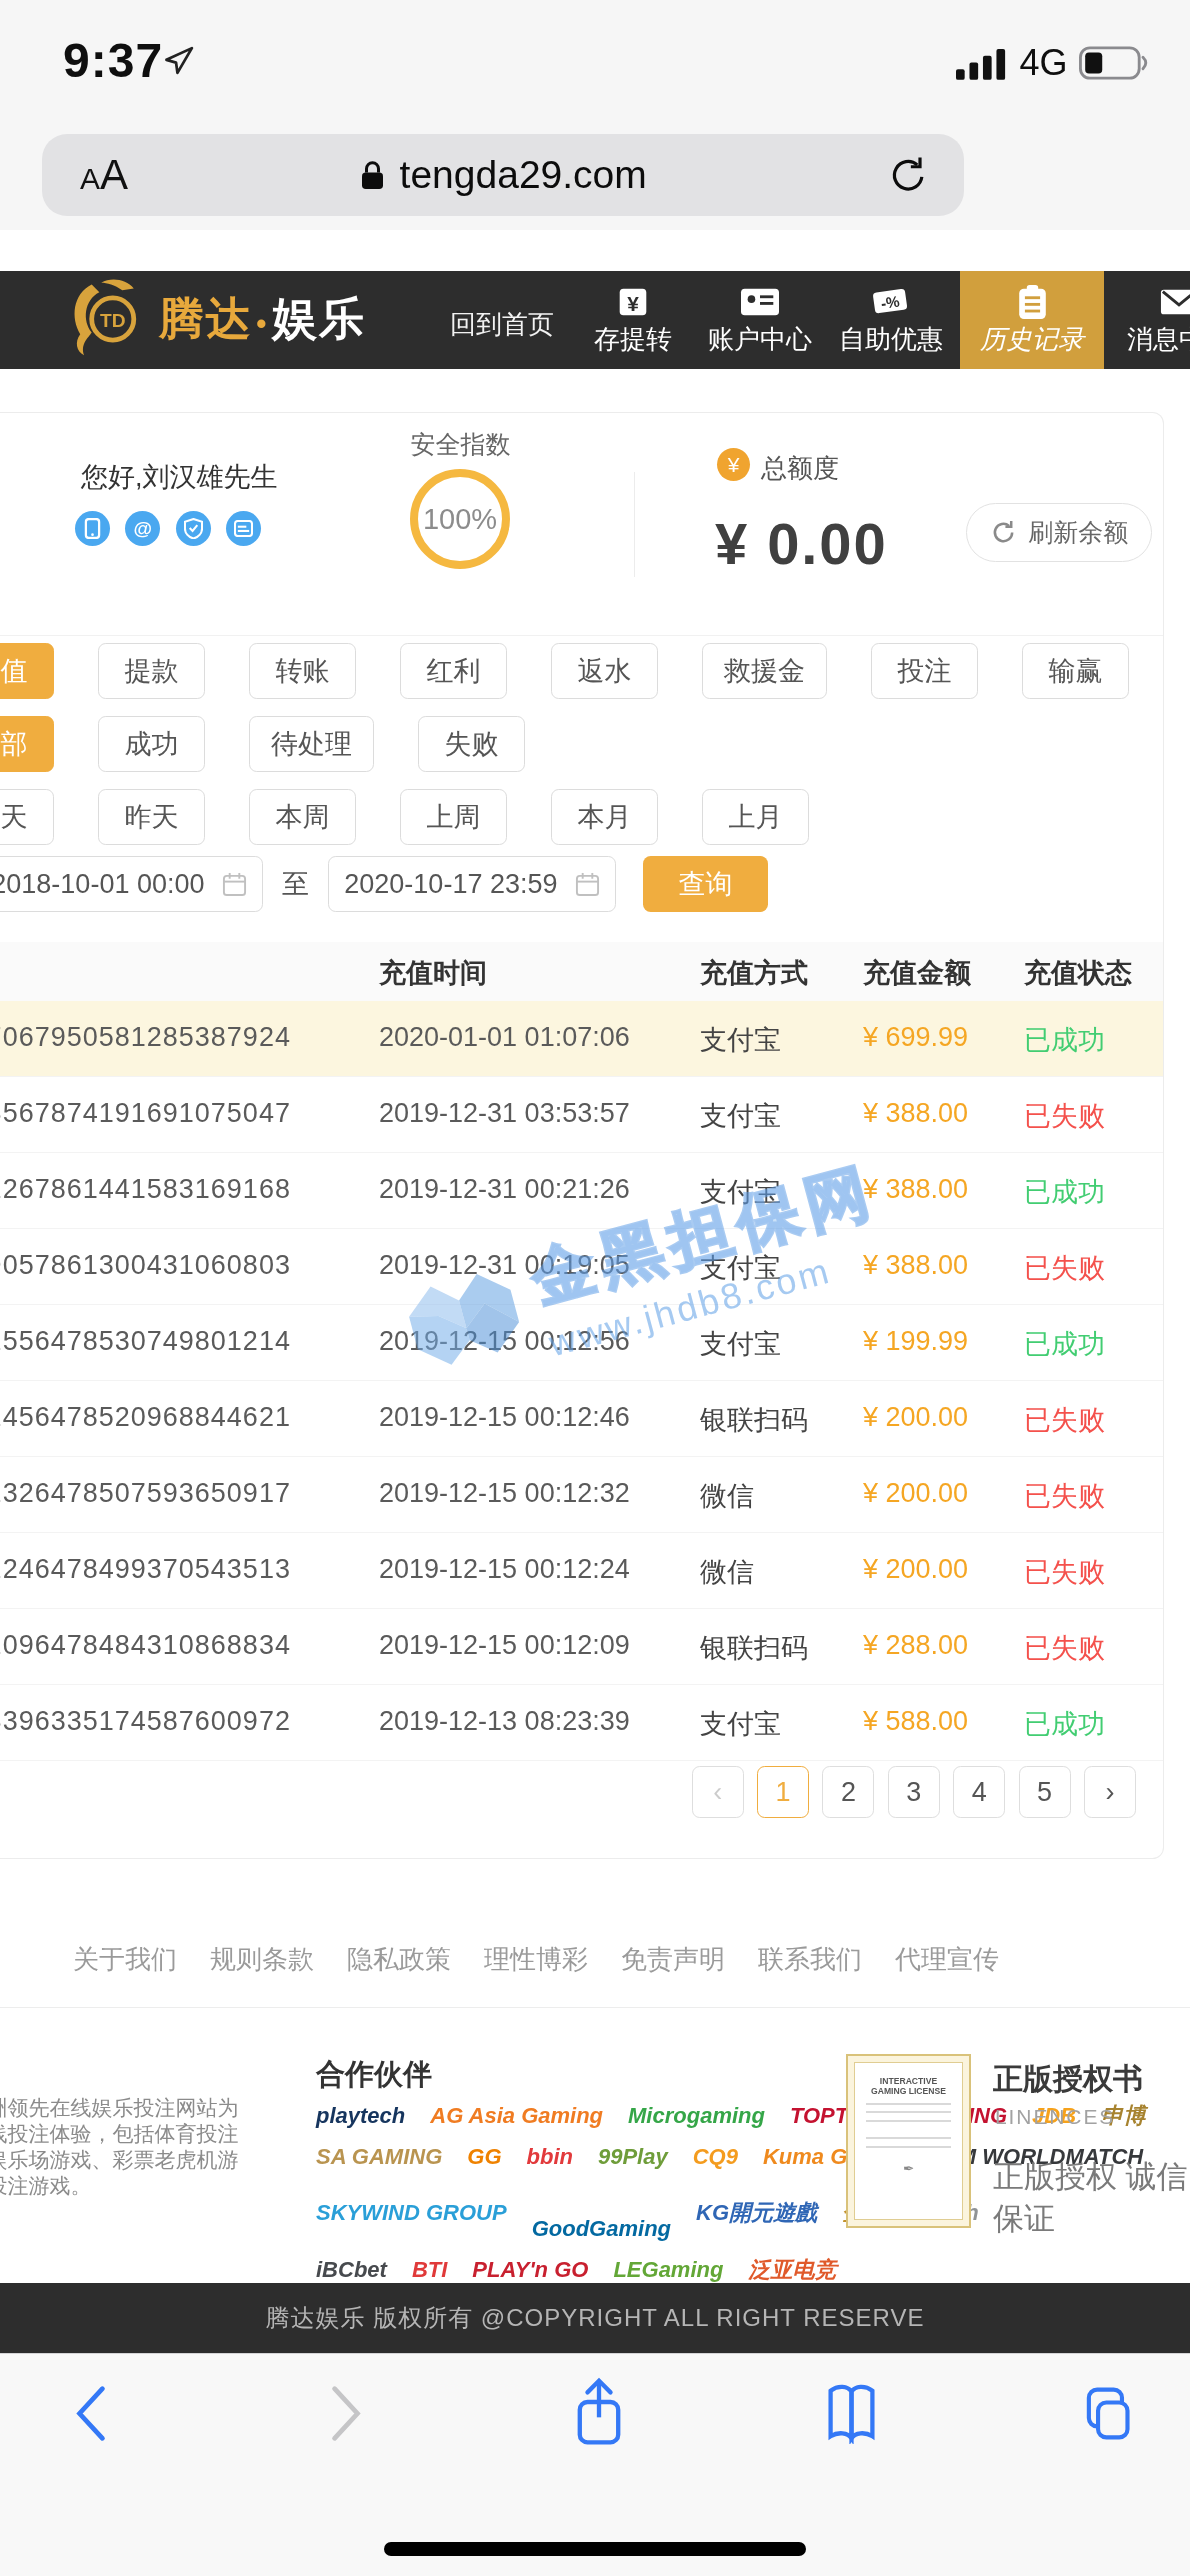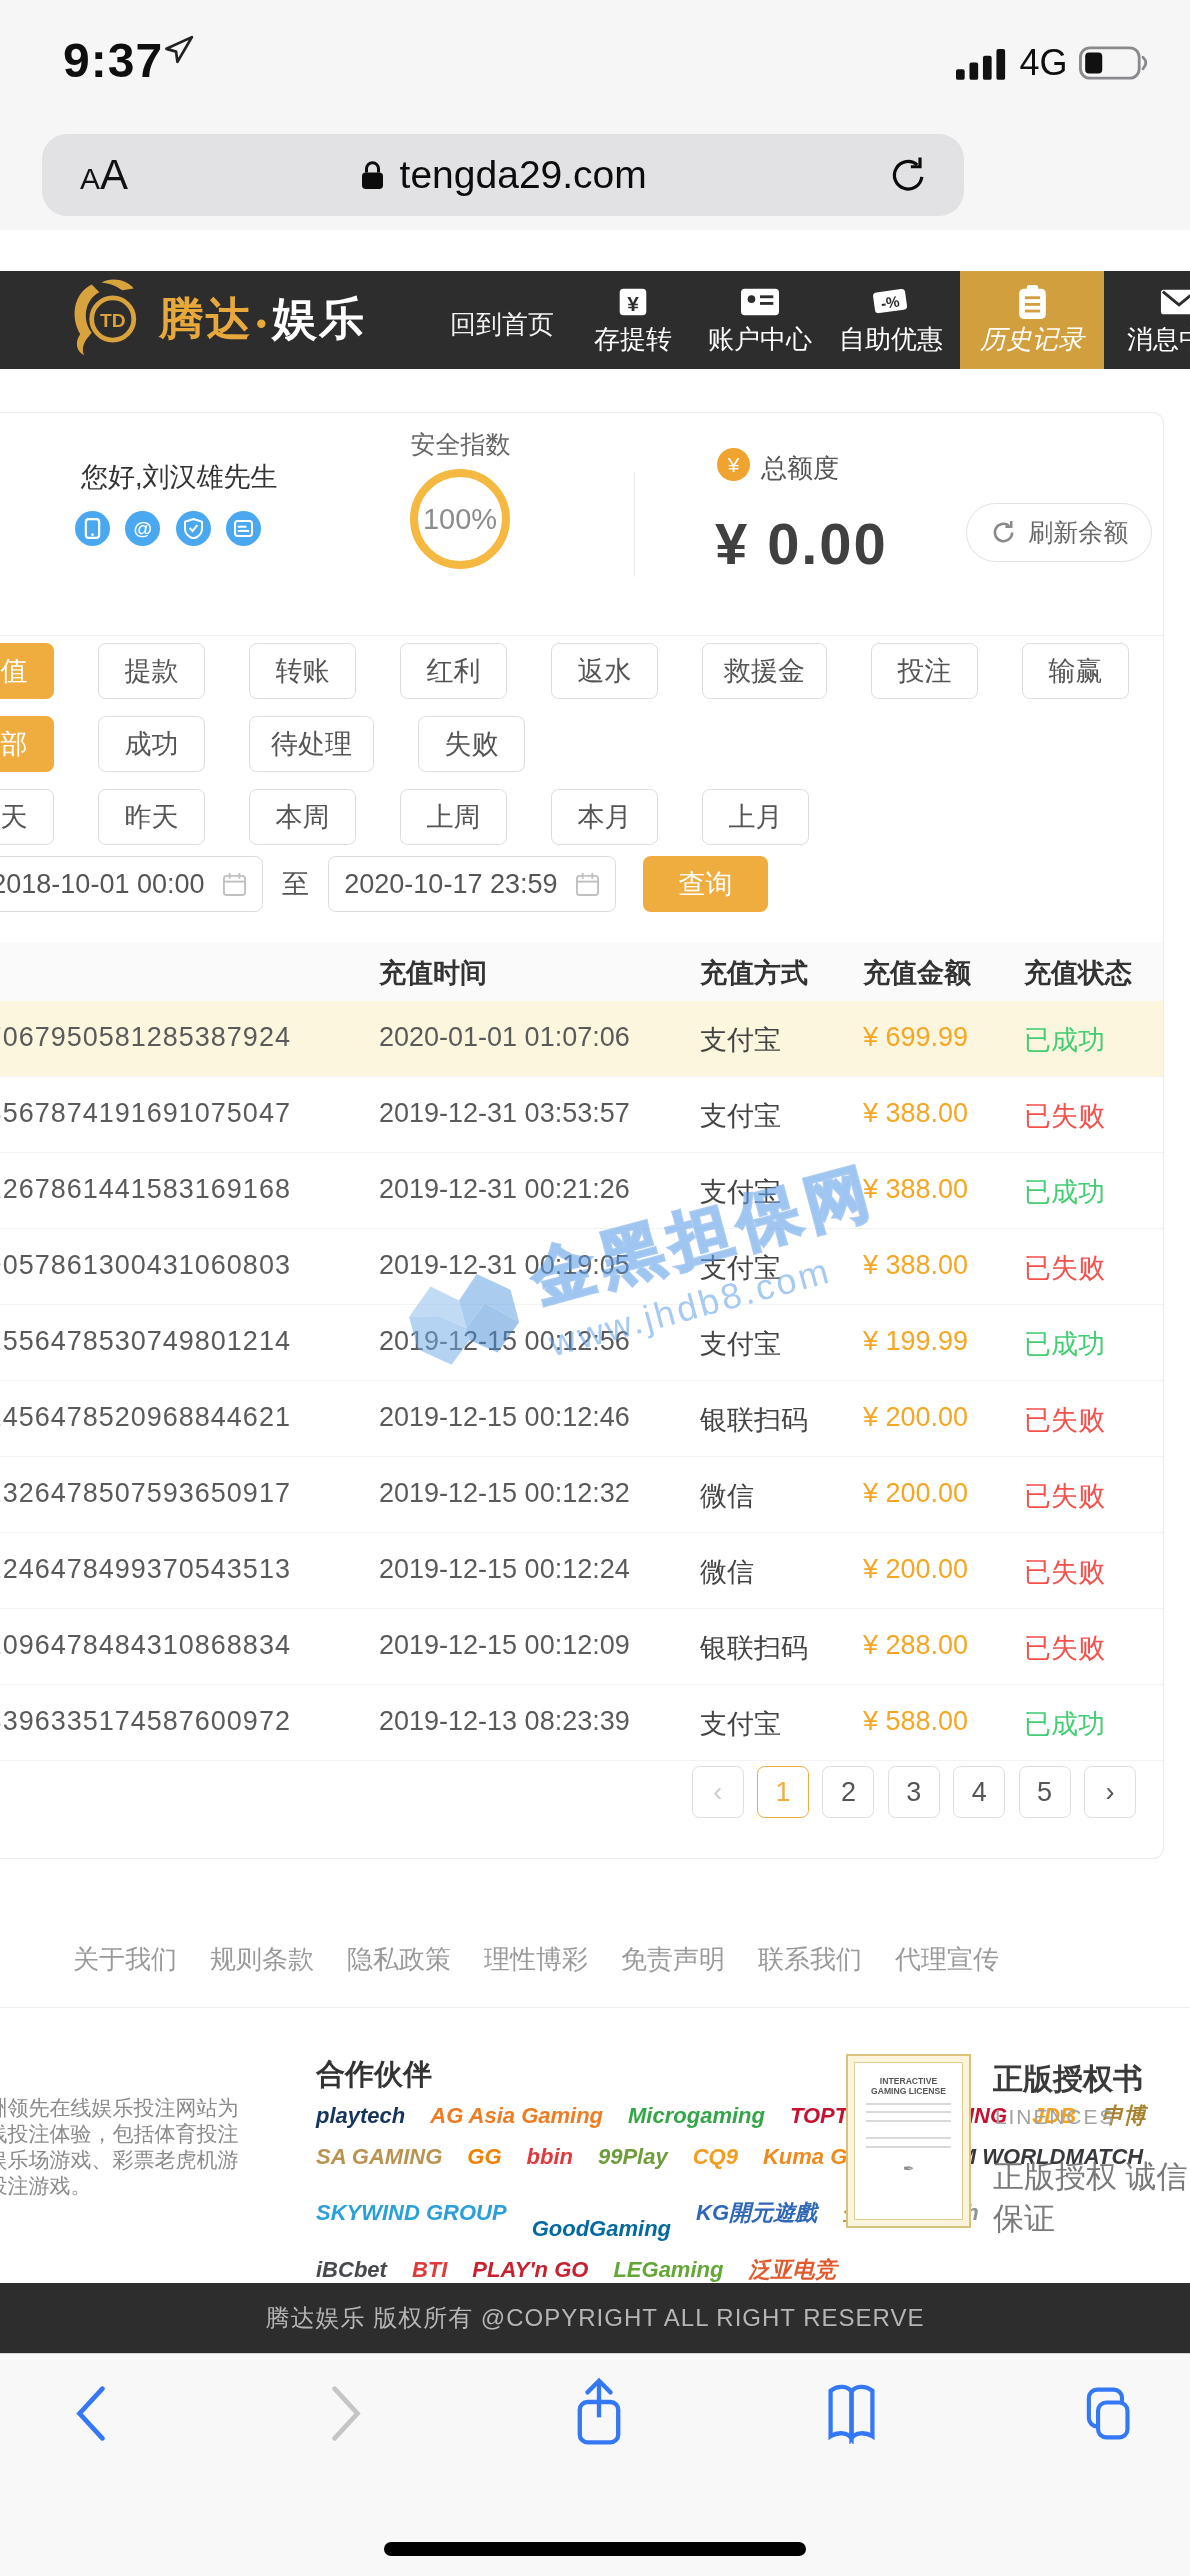--- a/index.html
+++ b/index.html
@@ -1,21 +1,21 @@
 <!DOCTYPE html>
 <html><head>
 <meta charset="utf-8">
 <style>
   html,body{margin:0;padding:0;}
   body{font-family:"Liberation Sans","DejaVu Sans",sans-serif;background:#fff;}
   .screen{position:relative;width:1190px;height:2576px;overflow:hidden;background:#fff;}
 
   
   .statuszone{position:absolute;top:0;left:0;width:1190px;height:230px;background:#f6f6f6;}
-  .sb-time{position:absolute;left:63px;top:33px;font-size:48px;font-weight:700;color:#0f0f0f;letter-spacing:1px;display:flex;gap:0;}
+  .sb-time{position:absolute;left:63px;top:33px;font-size:48px;font-weight:700;color:#0f0f0f;letter-spacing:1px;display:flex;align-items:center;gap:0;}
   .sb-right{position:absolute;right:38px;top:42px;display:flex;align-items:center;gap:11.5px;}
   .sb-4g{font-size:36px;color:#0f0f0f;}
   .urlbar{position:absolute;left:42px;top:134px;width:922px;height:82px;background:#e2e2e4;border-radius:25px;display:flex;align-items:center;}
   .url-aa{position:absolute;left:38px;color:#111;}
   .url-aa .small{font-size:30px;}
   .url-aa .big{font-size:42px;}
   .url-host{margin:0 auto;display:flex;align-items:center;gap:13.4px;font-size:39px;color:#0c0c0c;}
   .url-reload{position:absolute;right:33px;top:19px;}
 
   

